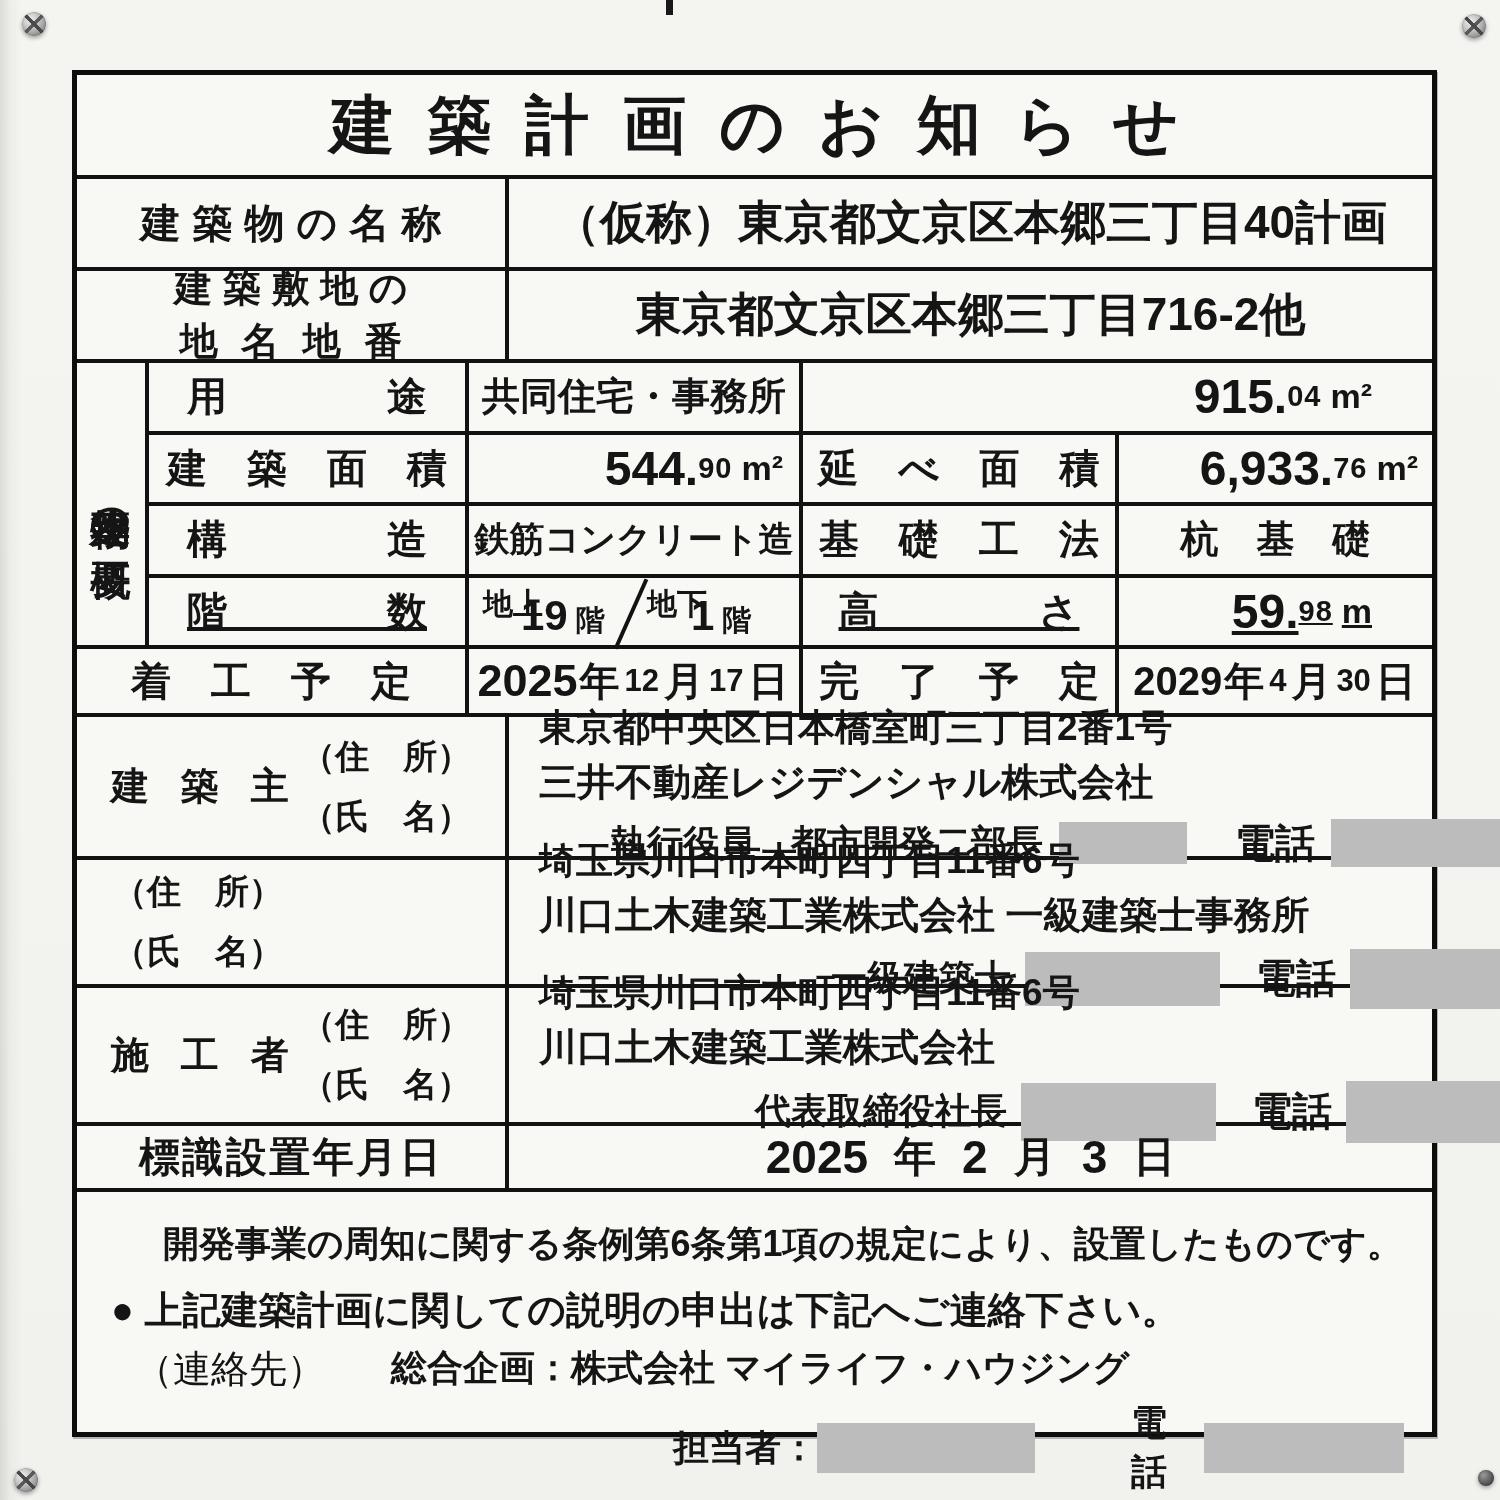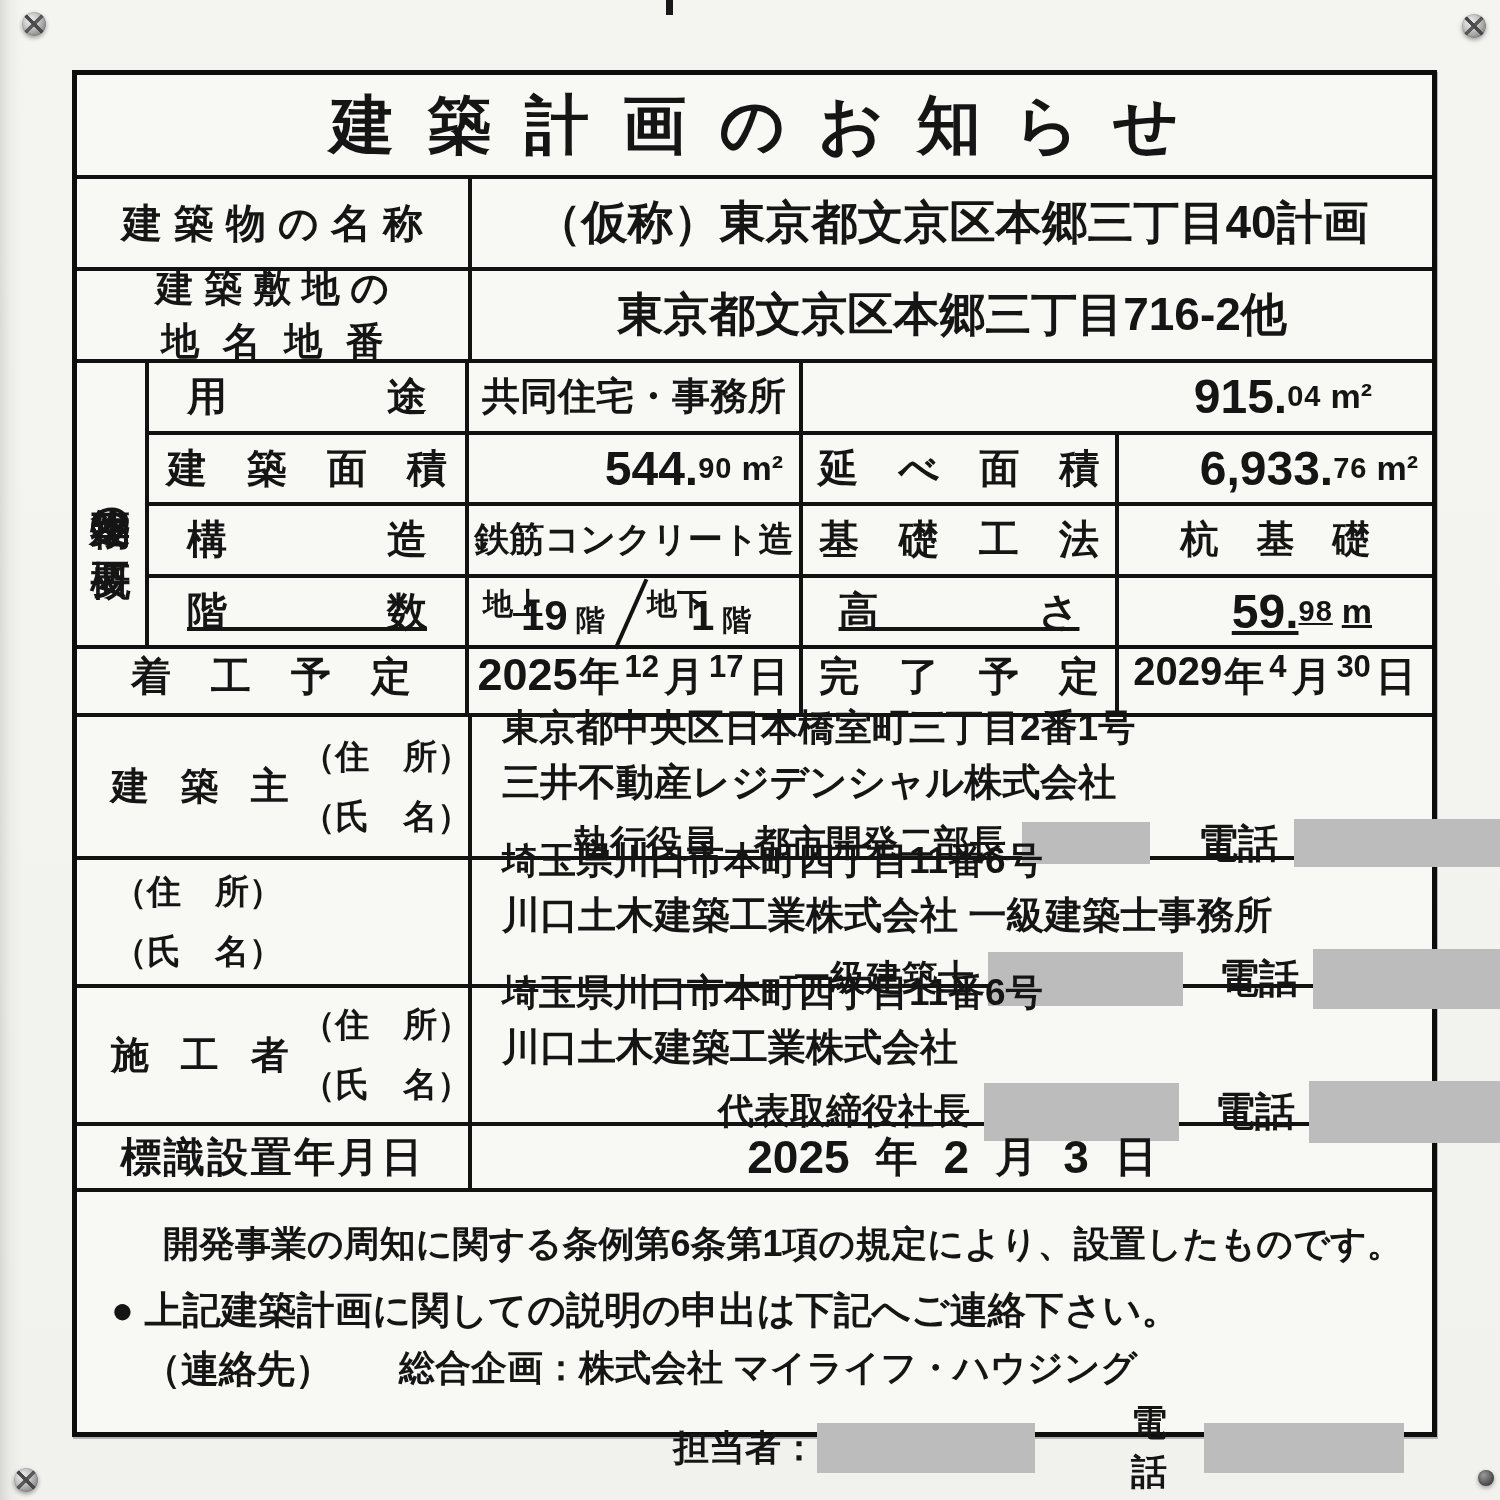--- a/index.html
+++ b/index.html
@@ -29,21 +29,21 @@
     border:5px solid #0d0d0d; background:#f8f8f5;
     display:flex; flex-direction:column;
     box-shadow: 1px 2px 0 rgba(0,0,0,0.25);
   }
   .row { display:flex; border-bottom:4px solid #121212; flex-shrink:0; }
   .row:last-child { border-bottom:none; }
 
   .r-title { height:104px; align-items:center; justify-content:center; }
   .title-text { font-size:64px; font-weight:bold; letter-spacing:0.52em; text-indent:0.52em; white-space:nowrap; }
 
-  .cl { width:395px; border-right:4px solid #121212; display:flex; flex-direction:column; align-items:center; justify-content:center; flex-shrink:0; }
+  .cl { width:432px; border-right:4px solid #121212; display:flex; flex-direction:column; align-items:center; justify-content:center; flex-shrink:0; }
   .cv { flex:1; display:flex; align-items:center; justify-content:center; }
 
   .r-name { height:92px; }
   .label-md { font-size:40px; font-weight:bold; letter-spacing:0.30em; text-indent:0.30em; white-space:nowrap; }
   .val-lg { font-size:46px; font-weight:bold; white-space:nowrap; }
 
   .r-site { height:92px; }
   .site-l1 { font-size:38px; font-weight:bold; letter-spacing:0.28em; text-indent:0.28em; white-space:nowrap; }
   .site-l2 { font-size:38px; font-weight:bold; letter-spacing:0.62em; text-indent:0.62em; white-space:nowrap; margin-top:2px; }
 
@@ -72,21 +72,21 @@
   .fl-below-l { position:absolute; left:52px;  bottom:4px; font-size:42px; font-weight:bold; }
   .fl-below-l .fl-unit, .fl-below-r .fl-unit { font-size:29px; margin-left:8px; }
   .fl-below-r { position:absolute; left:222px; bottom:4px; font-size:42px; font-weight:bold; }
   .fl-slash { position:absolute; left:160px; top:-2px; width:4px; height:76px; background:#121212; transform:rotate(24deg); transform-origin:center; }
 
   .r-sched { height:68px; }
   .sc-label { width:392px; border-right:4px solid #121212; }
   .sc-val1 { width:334px; border-right:4px solid #121212; }
   .sc-label2 { width:316px; border-right:4px solid #121212; }
   .sc-val2 { flex:1; }
-  .sc-cell { display:flex; align-items:flex-start; justify-content:center; white-space:nowrap; }
+  .sc-cell { display:flex; align-items:center; justify-content:center; white-space:nowrap; }
   .d-big { font-size:45px; font-weight:bold; }
   .d-med { font-size:40px; font-weight:bold; }
   .d-sm  { font-size:31px; font-weight:bold; margin:0 3px; }
   .d-gap { margin:0 2px; }
 
   .party .cl { flex-direction:row; align-items:center; justify-content:flex-start; padding-left:34px; }
   .role { font-size:38px; font-weight:bold; letter-spacing:0.28em; white-space:nowrap; }
   .plabels { display:flex; flex-direction:column; margin-left:2px; gap:14px; }
   .plabel { font-size:34px; font-weight:bold; white-space:nowrap; }
   .party-body { flex:1; display:flex; flex-direction:column; justify-content:center; padding:8px 10px 8px 30px; }
@@ -119,21 +119,21 @@
   .sd-label { font-size:41px; font-weight:bold; letter-spacing:0.06em; }
   .sd-val { display:flex; align-items:center; justify-content:center; gap:26px; white-space:nowrap; }
   .sd-big { font-size:46px; font-weight:bold; }
   .sd-med { font-size:42px; font-weight:bold; }
 
   .r-footer { flex:1; display:block; padding:16px 28px 0 34px; }
   .f-line1 { font-size:38px; font-weight:bold; white-space:nowrap; margin-top:10px; }
   .f-line2 { font-size:36px; font-weight:bold; white-space:nowrap; margin-top:12px; padding-left:52px; }
   .f-line3 { font-size:38px; font-weight:bold; white-space:nowrap; margin-top:16px; }
   .f-line4 { display:flex; align-items:flex-start; margin-top:8px; }
-  .f-contact { font-size:38px; font-weight:bold; white-space:nowrap; margin-left:32px;text-align:center; }
+  .f-contact { font-size:38px; font-weight:normal; white-space:nowrap; margin-left:24px;text-align:center; }
   .f-company { font-size:36px; font-weight:bold; white-space:nowrap; margin-left:66px; }
   .f-line5 { display:flex; align-items:center; margin-left:562px; margin-top:4px; }
   .f-person { font-size:36px; font-weight:bold; white-space:nowrap; }
   .f-box1 { width:218px; height:50px; }
   .f-tel { font-size:36px; font-weight:bold; margin-left:96px; }
   .f-box2 { width:200px; height:50px; margin-left:14px; }
 </style>
 </head>
 <body>
 

